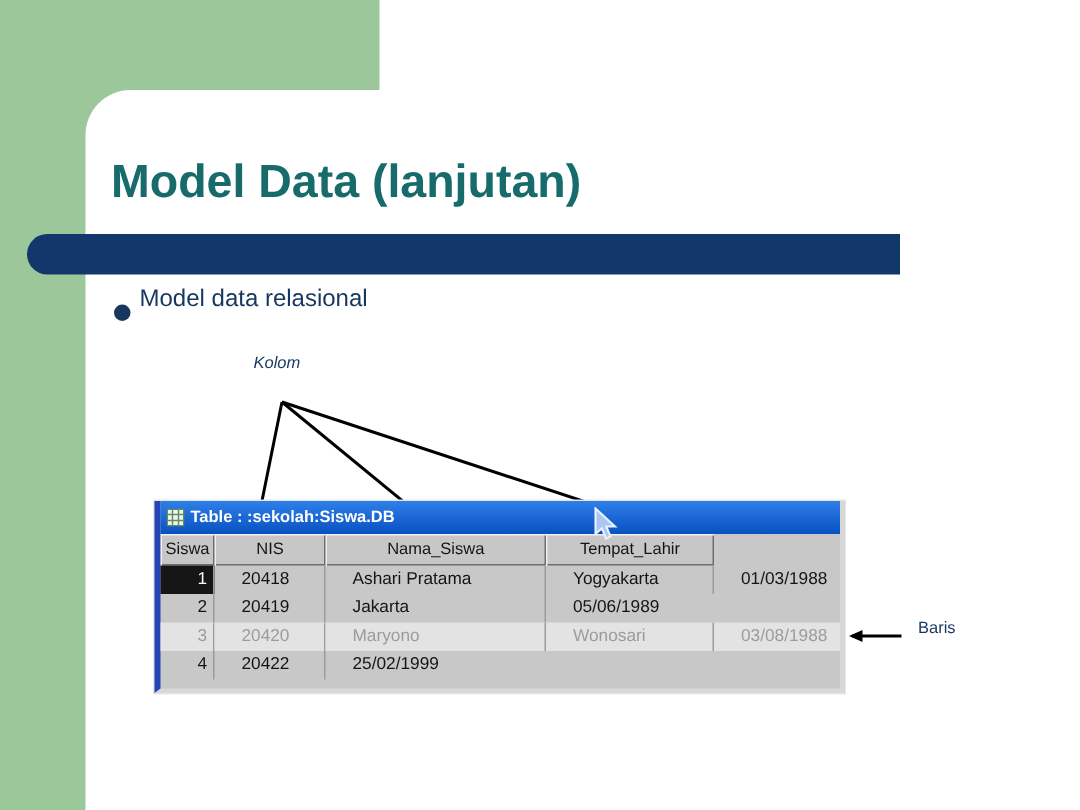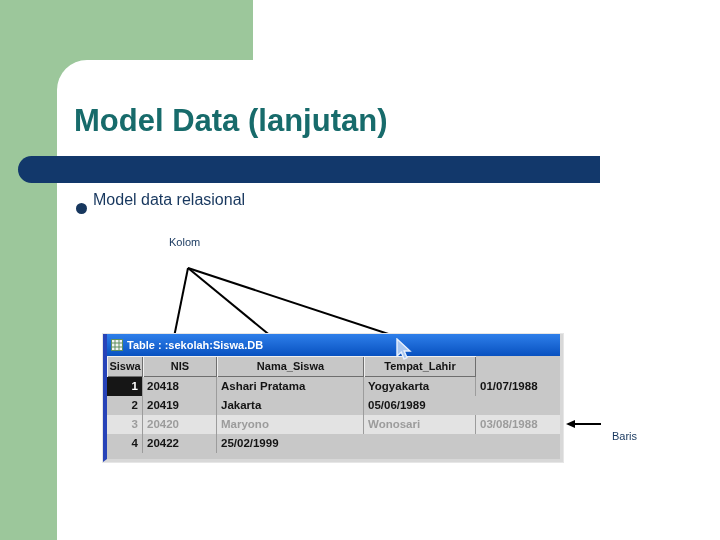--- a/index.html
+++ b/index.html
@@ -25,51 +25,51 @@
   .bullet-dot {
     position:absolute; left:76px; top:203px; width:11px; height:11px;
     border-radius:50%; background:#17375E;
   }
   .bullet-text {
     position:absolute; left:93px; top:191px;
     font-size:16px; color:#17375E; white-space:nowrap;
   }
   .kolom-label {
     position:absolute; left:169px; top:236px;
-    font-size:11px; color:#17375E;
+    font-size:11px; color:#17375E;font-style:italic;
   }
   .baris-label {
-    position:absolute; left:612px; top:430px;
+    position:absolute; left:612px; top:413px;
     font-size:11px; color:#17375E;
   }
   .annot-svg { position:absolute; left:0; top:0; width:720px; height:540px; pointer-events:none; }
 
   
   .table-window {
     position:absolute; left:103px; top:334px; width:460px; height:128px;
     background:#C8C8C8;
     border-left:4px solid #2743B8;
     border-right:3px solid #D8D8D8;
     border-bottom:3px solid #D8D8D8;
     box-shadow:0 0 0 1px #E6E6E6;
   }
   .titlebar {
     height:22px; display:flex; align-items:center; gap:4px; padding-left:4px;
     background:linear-gradient(#2E7FEA, #0851C0);
     color:#fff; font-size:11px; font-weight:bold; white-space:nowrap;
   }
-  .db-row { display:grid; grid-template-columns:36px 74px 147px 112px 1fr;font-weight:bold; }
+  .db-row { display:grid; grid-template-columns:36px 74px 147px 112px 1fr; }
   .db-row.header .cell {
     height:21px; line-height:20px; background:#C7C7C7; text-align:center;
     font-size:11px; color:#141414;
     box-shadow:inset 1px 1px 0 #EFEFEF, inset -1px -1px 0 #6E6E6E;
   }
   .db-row.data .cell {
     height:19px; line-height:19px; font-size:11.5px; color:#141414;
-    padding-left:4px; border-right:1px solid #9C9C9C;
+    padding-left:18px; border-right:1px solid #9C9C9C;
     overflow:hidden; white-space:nowrap;
   }
   .db-row.data .cell:last-child { border-right:none; }
   .db-row.data .cell.num { text-align:right; padding-left:0; padding-right:4px; }
   .db-row.data.faded .cell { background:#E3E3E3; color:#9C9C9C; }
   .db-row.data .cell.num.selected { background:#161616; color:#ffffff; }
   .cursor-svg { position:absolute; left:394px; top:338px; pointer-events:none; }
 </style>
 </head>
 <body>
@@ -125,21 +125,21 @@
         <div class="cell">NIS</div>
         <div class="cell">Nama_Siswa</div>
         <div class="cell">Tempat_Lahir</div>
       </div>
     <div id="db-body">
         <div class="db-row data">
           <div class="cell num selected">1</div>
           <div class="cell">20418</div>
           <div class="cell">Ashari Pratama</div>
           <div class="cell">Yogyakarta</div>
-          <div class="cell">01/07/1988</div>
+          <div class="cell">01/03/1988</div>
         </div>
         <div class="db-row data">
           <div class="cell num">2</div>
           <div class="cell">20419</div>
           <div class="cell">Jakarta</div>
           <div class="cell">05/06/1989</div>
         </div>
         <div class="db-row data faded">
           <div class="cell num">3</div>
           <div class="cell">20420</div>

